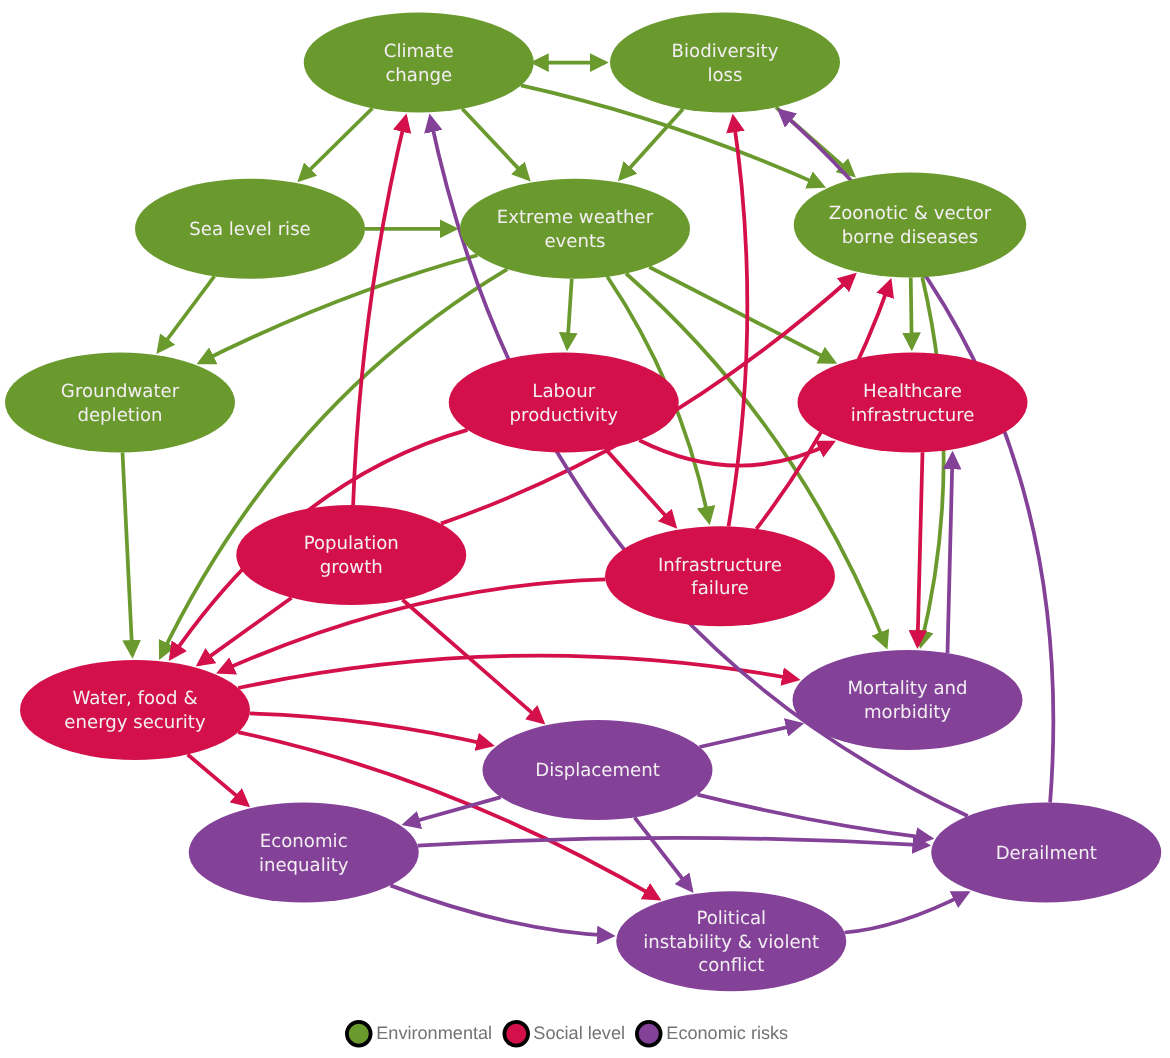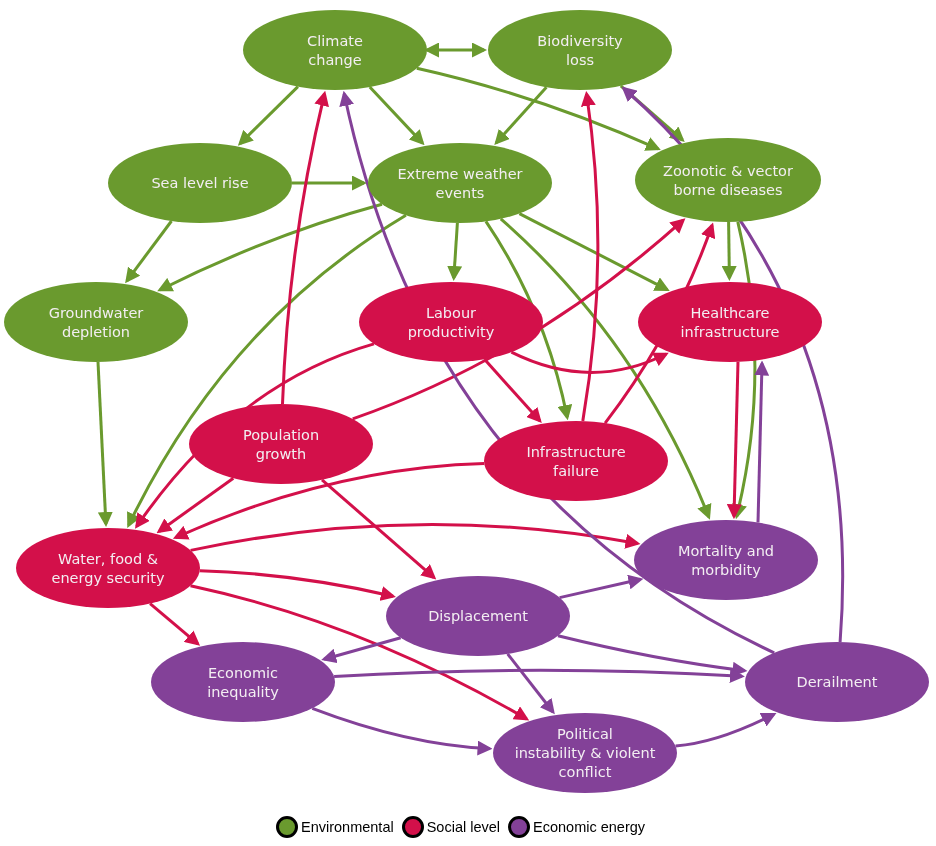--- a/index.html
+++ b/index.html
@@ -1,21 +1,21 @@
 <!DOCTYPE html>
 <html><head>
 <meta charset="utf-8">
 <style>
   html, body { margin: 0; padding: 0; background: #ffffff; }
   body { width: 936px; height: 846px; position: relative; overflow: hidden;
          font-family: "DejaVu Sans", sans-serif; }
   #diagram { position: absolute; left: 0; top: 0; }
   .node-text { font-family: "DejaVu Sans", sans-serif; font-size: 14.5px; fill: #f3eef2; text-anchor: middle; }
   .legend { position: absolute; left: 276px; top: 816px; height: 22px; display: flex; align-items: center;
-            font-family: "Liberation Sans", sans-serif; font-size: 14.5px; color: #000000; text-align: right; }
+            font-family: "Liberation Sans", sans-serif; font-size: 14.5px; color: #737373; text-align: right; }
   .legend-item { display: flex; align-items: center; margin-right: 8px; }
   .legend-swatch { width: 16px; height: 16px; border-radius: 50%; border: 3px solid #000; box-sizing: content-box; margin-right: 3px; }
 </style>
 </head>
 <body>
 
 <svg id="diagram" width="936" height="810" viewBox="0 0 936 810">
   <defs>
     <marker id="arrow-environmental" viewBox="0 0 10 10" refX="8" refY="5" markerWidth="5" markerHeight="5" orient="auto-start-reverse" markerUnits="strokeWidth">
       <path d="M0,0 L10,5 L0,10 Z" fill="#6a9a2e"></path>
@@ -157,15 +157,15 @@
   <div class="legend-item">
     <span class="legend-swatch" style="background:#6a9a2e"></span>
     <span>Environmental</span>
   </div>
   <div class="legend-item">
     <span class="legend-swatch" style="background:#d3104a"></span>
     <span>Social level</span>
   </div>
   <div class="legend-item">
     <span class="legend-swatch" style="background:#834198"></span>
-    <span>Economic energy</span>
+    <span>Economic risks</span>
   </div>
 </div>
 
 </body></html>

